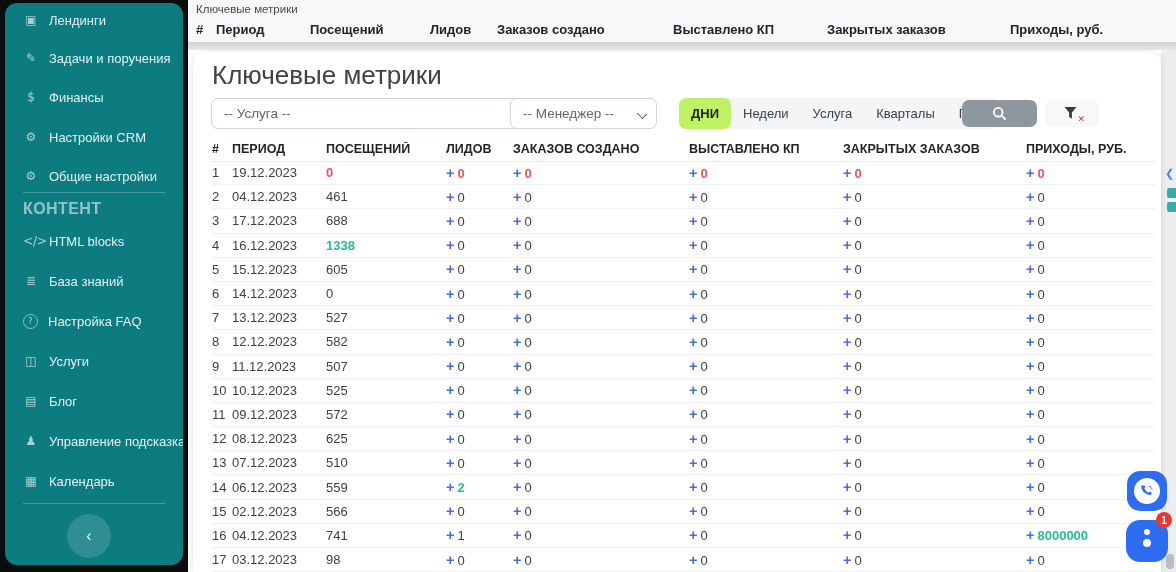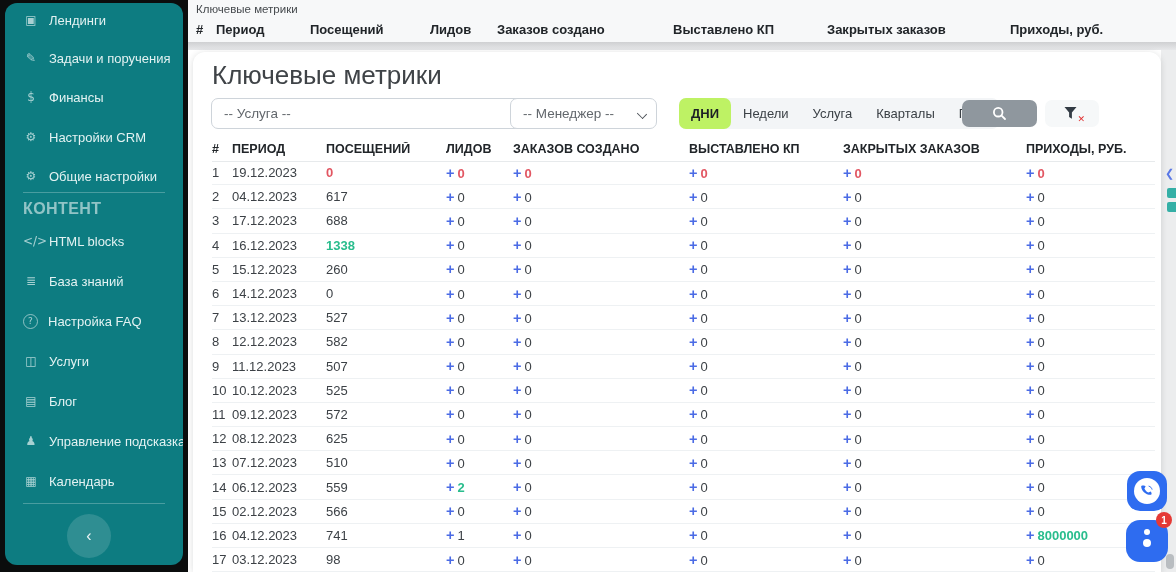--- a/index.html
+++ b/index.html
@@ -224,21 +224,21 @@
           <span class="tcell"><span class="val red">0</span></span>
           <span class="tcell"><span class="plus">+</span><span class="val red">0</span></span>
           <span class="tcell"><span class="plus">+</span><span class="val red">0</span></span>
           <span class="tcell"><span class="plus">+</span><span class="val red">0</span></span>
           <span class="tcell"><span class="plus">+</span><span class="val red">0</span></span>
           <span class="tcell"><span class="plus">+</span><span class="val red">0</span></span>
         </div>
         <div class="trow cols">
           <span class="tcell">2</span>
           <span class="tcell">04.12.2023</span>
-          <span class="tcell"><span class="val">617</span></span>
+          <span class="tcell"><span class="val">461</span></span>
           <span class="tcell"><span class="plus">+</span><span class="val">0</span></span>
           <span class="tcell"><span class="plus">+</span><span class="val">0</span></span>
           <span class="tcell"><span class="plus">+</span><span class="val">0</span></span>
           <span class="tcell"><span class="plus">+</span><span class="val">0</span></span>
           <span class="tcell"><span class="plus">+</span><span class="val">0</span></span>
         </div>
         <div class="trow cols">
           <span class="tcell">3</span>
           <span class="tcell">17.12.2023</span>
           <span class="tcell"><span class="val">688</span></span>
@@ -254,21 +254,21 @@
           <span class="tcell"><span class="val green">1338</span></span>
           <span class="tcell"><span class="plus">+</span><span class="val">0</span></span>
           <span class="tcell"><span class="plus">+</span><span class="val">0</span></span>
           <span class="tcell"><span class="plus">+</span><span class="val">0</span></span>
           <span class="tcell"><span class="plus">+</span><span class="val">0</span></span>
           <span class="tcell"><span class="plus">+</span><span class="val">0</span></span>
         </div>
         <div class="trow cols">
           <span class="tcell">5</span>
           <span class="tcell">15.12.2023</span>
-          <span class="tcell"><span class="val">260</span></span>
+          <span class="tcell"><span class="val">605</span></span>
           <span class="tcell"><span class="plus">+</span><span class="val">0</span></span>
           <span class="tcell"><span class="plus">+</span><span class="val">0</span></span>
           <span class="tcell"><span class="plus">+</span><span class="val">0</span></span>
           <span class="tcell"><span class="plus">+</span><span class="val">0</span></span>
           <span class="tcell"><span class="plus">+</span><span class="val">0</span></span>
         </div>
         <div class="trow cols">
           <span class="tcell">6</span>
           <span class="tcell">14.12.2023</span>
           <span class="tcell"><span class="val">0</span></span>

